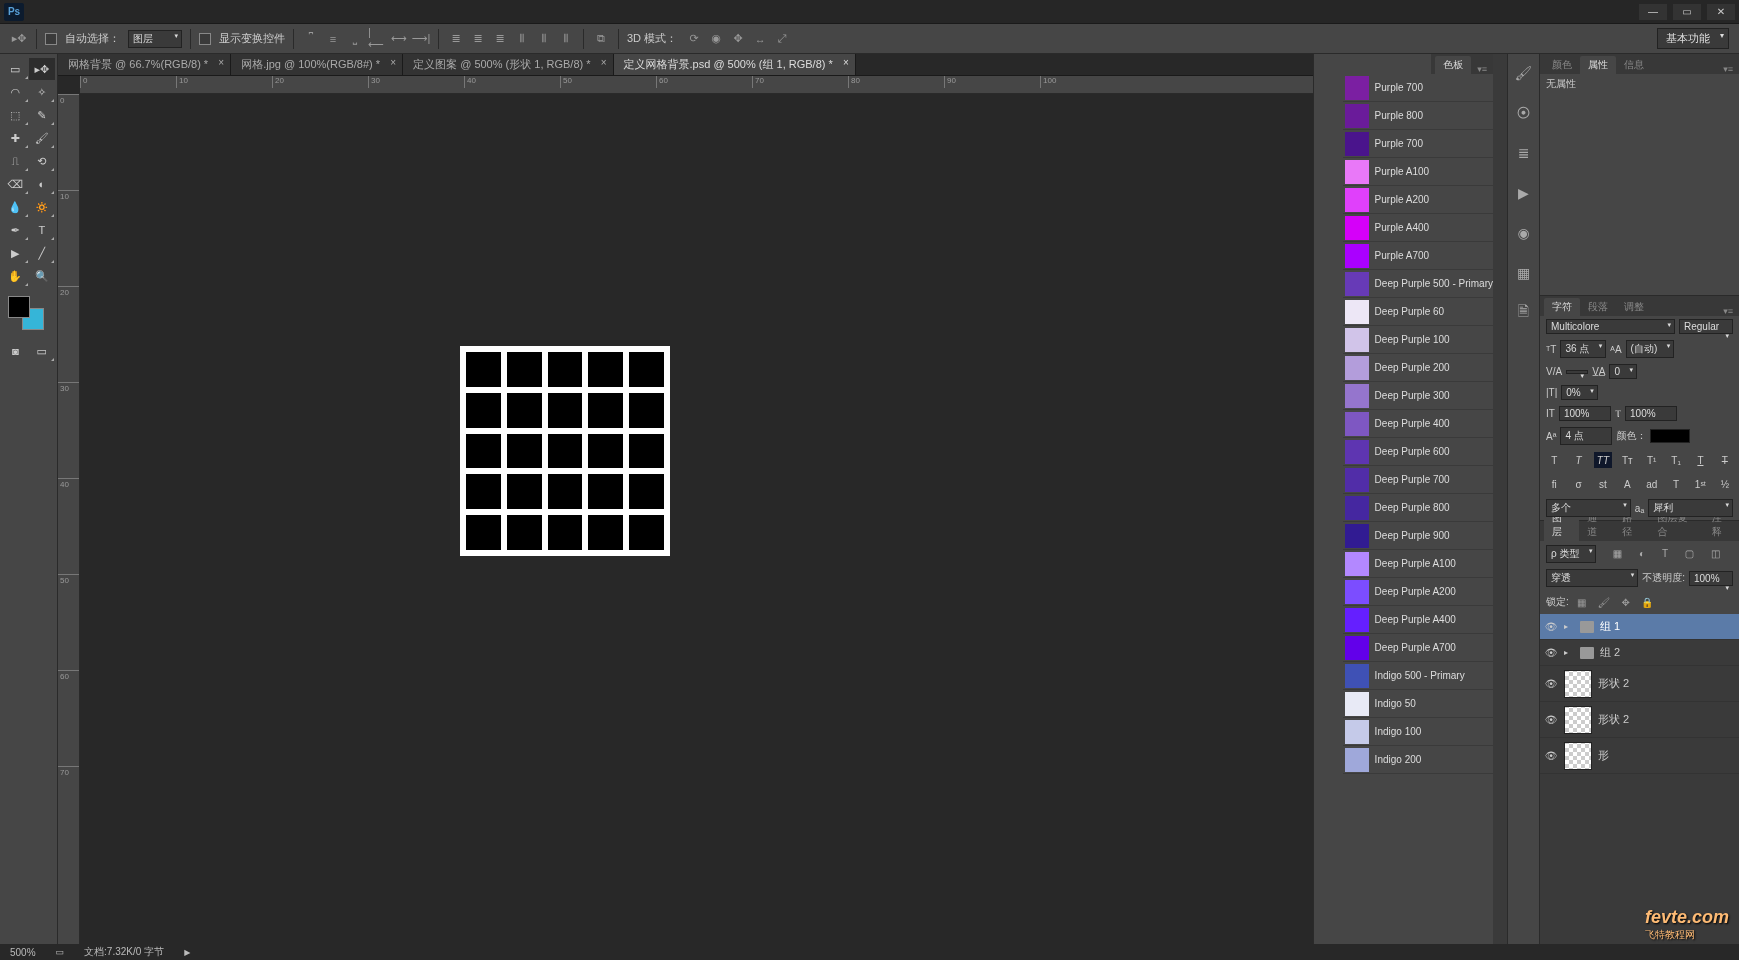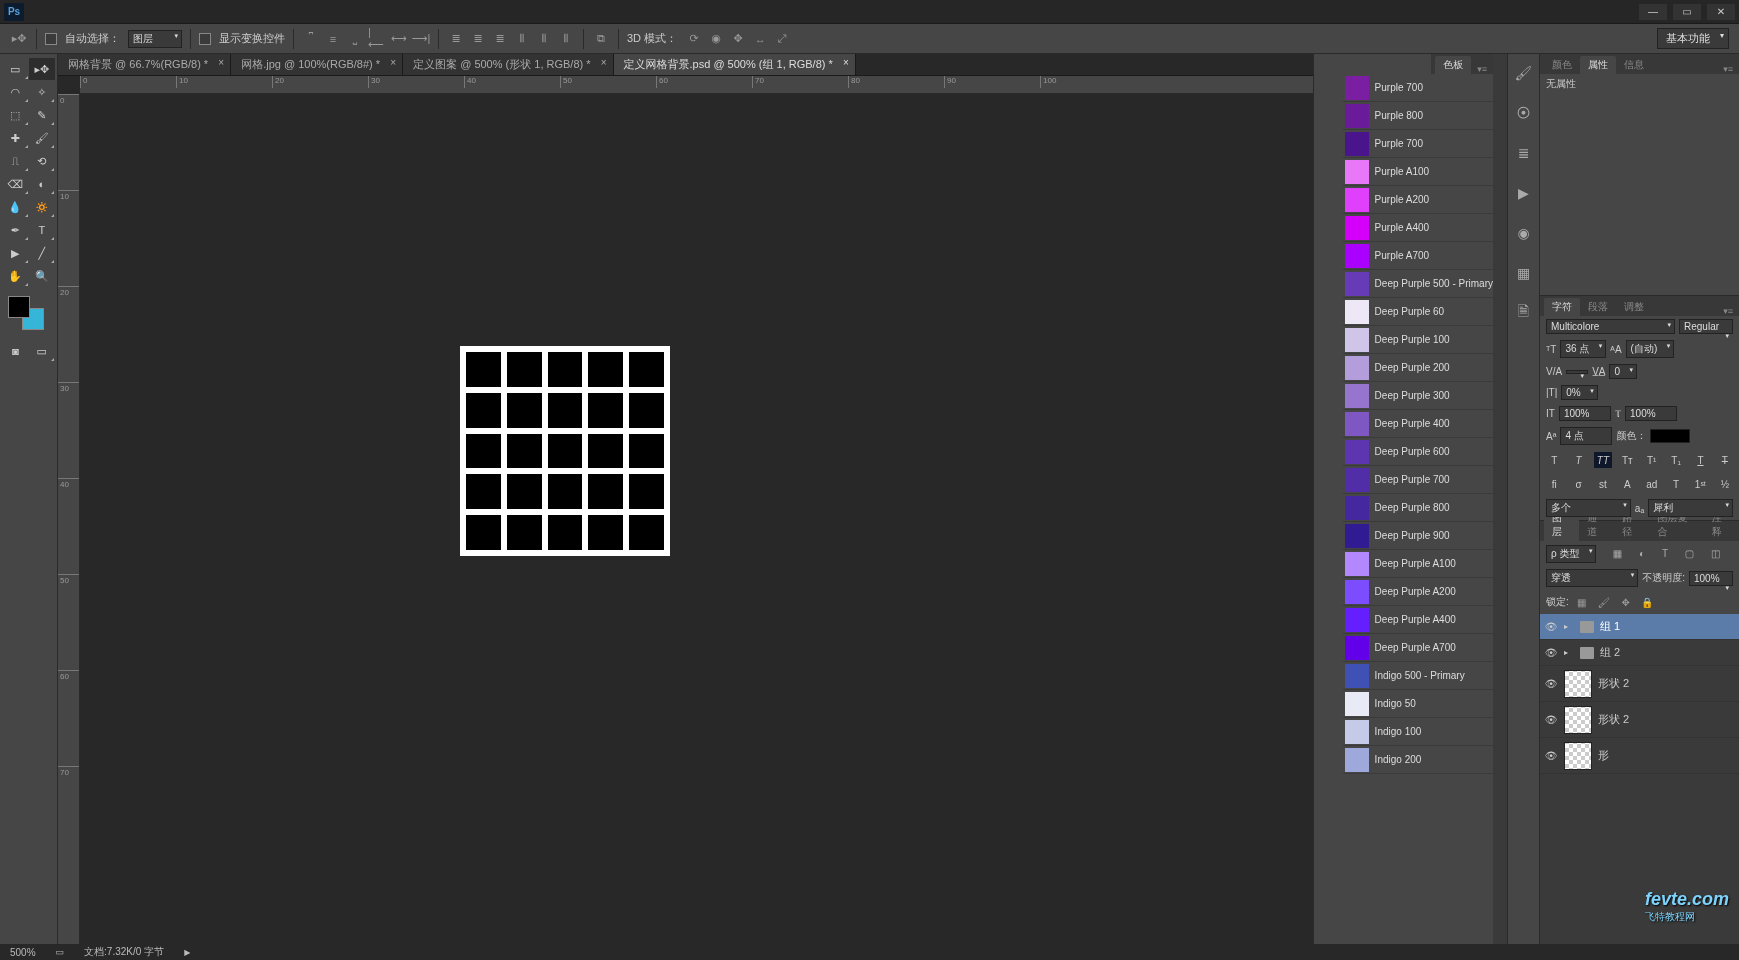--- a/index.html
+++ b/index.html
@@ -62,21 +62,21 @@
 .expand-arrow { font-size: 8px; color: #ccc; width: 10px; }
 .type-icons { display: flex; gap: 4px; padding: 4px 6px; font-size: 10px; color: #aaa; justify-content: space-around; cursor: default; }
 .opt-icon { width: 18px; height: 18px; display: flex; align-items: center; justify-content: center; color: #999; }
 .checkbox { width: 12px; height: 12px; border: 1px solid #888; background: #3a3a3a; }
 .ruler-tick { display: inline-block; width: 96px; text-align: left; border-left: 1px solid #777; height: 12px; padding-left: 2px; }
 .ruler-v-tick { height: 96px; border-top: 1px solid #777; font-size: 8px; color: #999; padding: 1px 2px; }
 .scrollbar-track { width: 14px; background: #3a3a3a; }
 .char-btn-row { display: flex; justify-content: space-around; padding: 4px 2px; font-size: 10px; }
 .char-btn { width: 18px; height: 16px; display: flex; align-items: center; justify-content: center; color: #ccc; cursor: default; }
 .char-btn.active { background: #0f172a; font-style: italic; }
-.watermark { position: absolute; right: 10px; bottom: 36px; font-size: 18px; font-style: italic; font-weight: bold; color: #7dd3fc; text-shadow: 1px 1px 2px #000; pointer-events: none; }
+.watermark { position: absolute; right: 10px; bottom: 18px; font-size: 18px; font-style: italic; font-weight: bold; color: #fdba74; text-shadow: 1px 1px 2px #000; pointer-events: none; }
 .watermark small { display: block; font-size: 10px; font-style: normal; font-weight: normal; }
 </style>
 </head>
 <body>
 
 <div class="titlebar">
   <div class="ps-logo">Ps</div>
   <div class="win-controls">
     <div class="win-btn">—</div>
     <div class="win-btn">▭</div>

